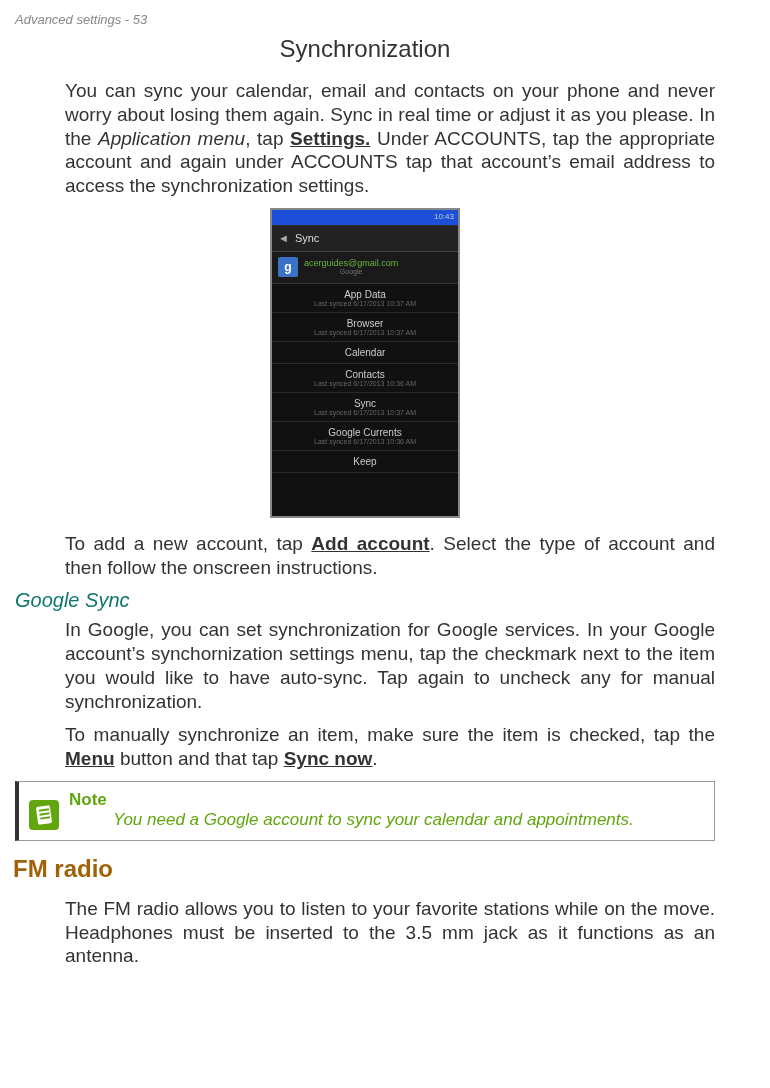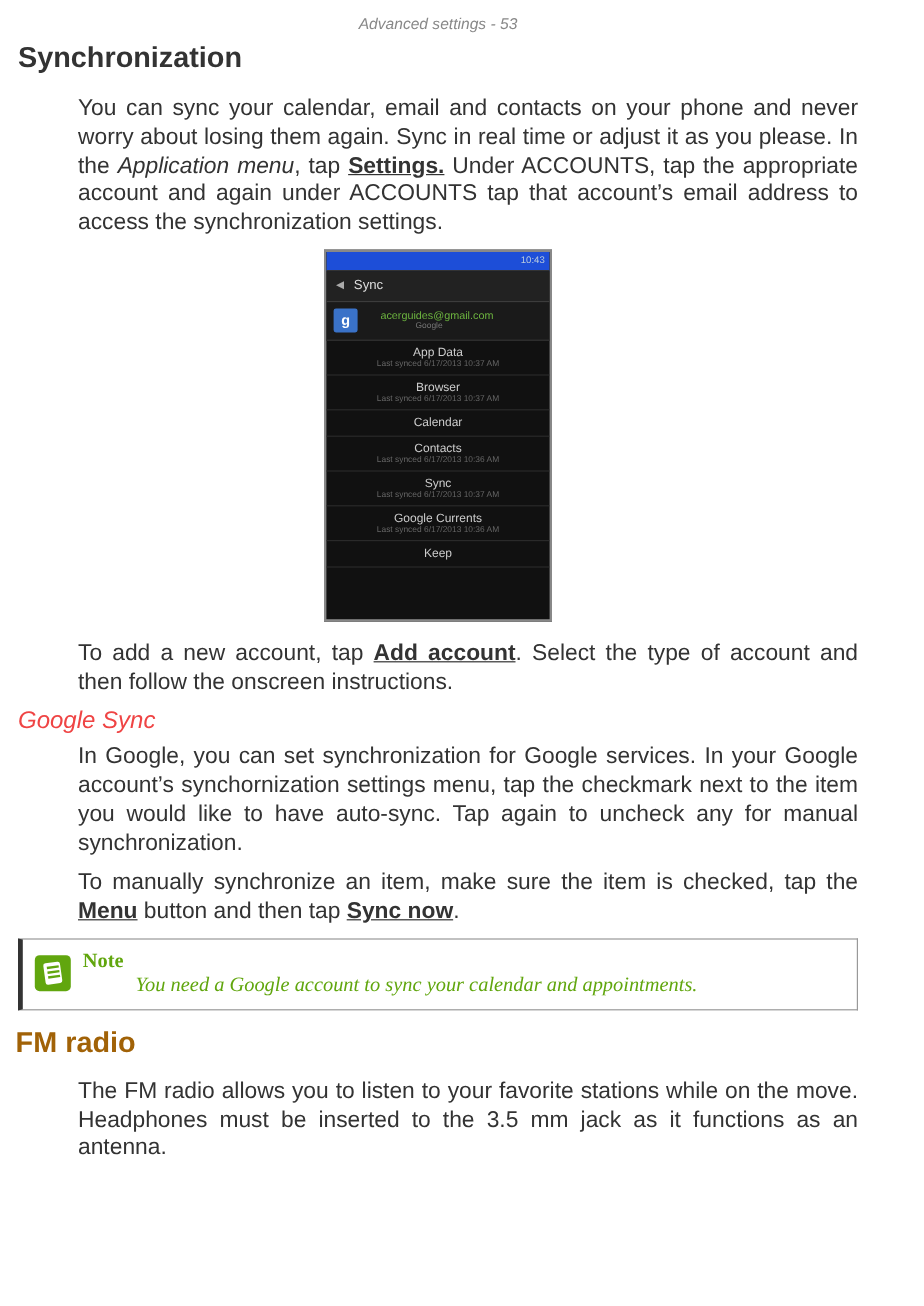--- a/index.html
+++ b/index.html
@@ -6,32 +6,33 @@
   body {
     width: 770px;
     height: 1088px;
     background: #fff;
     font-family: Arial, Helvetica, sans-serif;
     color: #333;
     position: relative;
     padding: 12px 55px 0 15px;
   }
   .header-line {
-    text-align: center;
+    text-align: left;
     font-style: italic;
     color: #888;
     font-size: 13px;
     padding-right: 0;
     margin-bottom: 8px;
   }
   h2.section-title {
     font-size: 24px;
-    font-weight: bold;
+    font-weight: normal;
     color: #333;
     margin-bottom: 16px;
+    text-align: center;
   }
   h2.fm-title {
     font-size: 24px;
     font-weight: bold;
     color: #a16207;
     margin-top: 14px;
     margin-bottom: 14px;
     margin-left: -2px;
   }
   .body-text {
@@ -40,21 +41,21 @@
     color: #333;
     margin-left: 50px;
     margin-bottom: 10px;
     text-align: justify;
   }
   .body-text .italic { font-style: italic; }
   .body-text .bold { font-weight: bold; text-decoration: underline; }
   h3.sub-title {
     font-size: 20px;
     font-style: italic;
-    color: #ef4444;
+    color: #0f766e;
     font-weight: normal;
     margin-top: 8px;
     margin-bottom: 6px;
     margin-left: 0;
   }
   .screenshot-wrap {
     text-align: center;
     margin: 8px 0 10px 0;
   }
   .phone-shot {
@@ -98,36 +99,35 @@
     width: 20px; height: 20px;
     background: #3a72c8;
     color: #fff;
     font-size: 12px;
     font-weight: bold;
     display: flex; align-items: center; justify-content: center;
     margin-right: 6px;
     border-radius: 2px;
   }
   .account-text { display:flex; flex-direction:column; line-height:1.05;}
-  .account-text .em { color:#6cb33f; font-size:9px;margin-left:13px;}
+  .account-text .em { color:#6cb33f; font-size:9px;}
   .account-text .sub { color:#777; font-size:7px;}
   .sync-item {
     padding: 5px 8px;
     border-bottom: 1px solid #2a2a2a;
   }
   .sync-item .name { color:#ccc; font-size:10px; }
   .sync-item .meta { color:#666; font-size:7px; }
   .note-box {
     border: 1px solid #999;
     border-left: 4px solid #333;
     margin: 6px 0 8px 0;
     padding: 8px 10px 10px 10px;
     display: flex;
-    align-items: center;
-    font-family: Liberation Serif, serif;
+    align-items: flex-end;
   }
   .note-icon {
     width: 30px; height: 30px;
     background: #61a60e;
     border-radius: 4px;
     margin-right: 10px;
     position: relative;
     flex-shrink: 0;
   }
   .note-icon::before {
@@ -220,21 +220,21 @@
 
 <p class="body-text">
   <span>To add a new account, tap </span><span class="bold">Add account</span><span>. Select the type of account and then follow the onscreen instructions.</span>
 </p>
 
 <h3 class="sub-title">Google Sync</h3>
 
 <p class="body-text">In Google, you can set synchronization for Google services. In your Google account’s synchornization settings menu, tap the checkmark next to the item you would like to have auto-sync. Tap again to uncheck any for manual synchronization.</p>
 
 <p class="body-text">
-  <span>To manually synchronize an item, make sure the item is checked, tap the </span><span class="bold">Menu</span><span> button and then tap </span><span class="bold">Sync now</span><span>.</span>
+  <span>To manually synchronize an item, make sure the item is checked, tap the </span><span class="bold">Menu</span><span> button and that tap </span><span class="bold">Sync now</span><span>.</span>
 </p>
 
 <div class="note-box">
   <div class="note-icon"></div>
   <div class="note-content">
     <div class="note-label">Note</div>
     <div class="note-text">You need a Google account to sync your calendar and appointments.</div>
   </div>
 </div>
 

